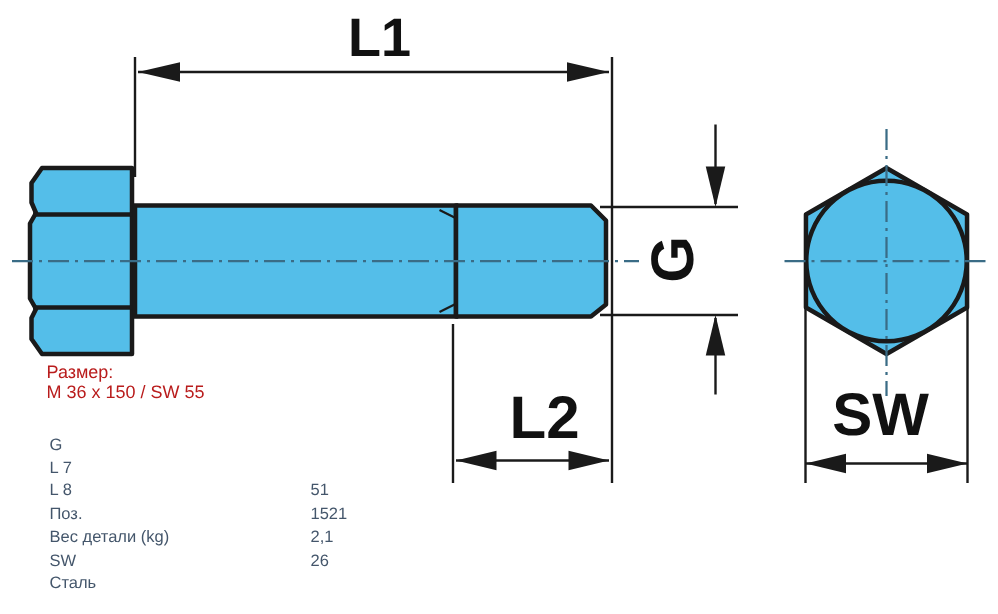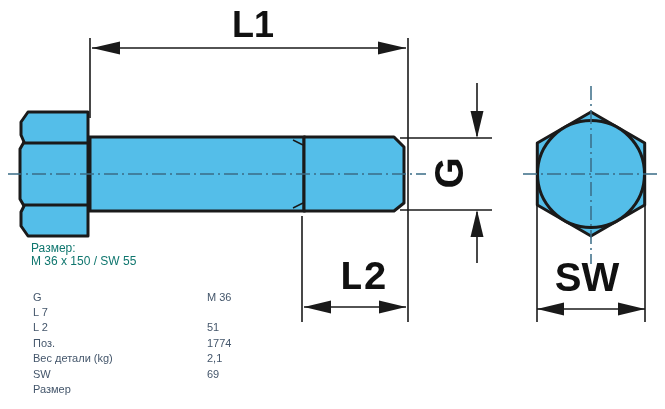--- a/index.html
+++ b/index.html
@@ -6,25 +6,25 @@
   #stage{
     position:relative;width:665px;height:409px;background:#ffffff;overflow:hidden;
     font-family:"Liberation Sans", sans-serif;
   }
   #stage svg{position:absolute;left:0;top:0;}
   .dim-label{
     position:absolute;color:#111111;font-weight:700;text-align:center;
     font-family:"Liberation Sans", sans-serif;line-height:1;
   }
   .dim-l1{left:203px;top:7px;width:100px;font-size:36px;}
-  .dim-l2{left:313px;top:259px;width:100px;font-size:40px;font-family:Liberation Mono, monospace;}
+  .dim-l2{left:313px;top:259px;width:100px;font-size:40px;}
   .dim-sw{left:537px;top:257px;width:100px;font-size:40px;}
   .dim-g{left:399px;top:153px;width:100px;font-size:40px;transform:rotate(-90deg);}
   .size-header{
-    position:absolute;left:31px;top:242px;color:#0f766e;font-size:12px;line-height:13px;
+    position:absolute;left:31px;top:242px;color:#b91c1c;font-size:12px;line-height:13px;
   }
   .spec-table{
     position:absolute;left:33px;top:289px;width:300px;color:#44566b;font-size:11px;
   }
   .spec-row{display:flex;height:15.4px;align-items:center;}
   .spec-row .lbl{width:174px;}
   .spec-row .val{flex:1;}
 </style>
 </head>
 <body>
@@ -92,39 +92,38 @@
   <div class="dim-label dim-sw">SW</div>
 
   <div class="size-header">
     <div>Размер:</div>
     <div>M 36 x 150 / SW 55</div>
   </div>
 
   <div class="spec-table">
     <div class="spec-row">
       <span class="lbl">G</span>
-      <span class="val">M 36</span>
     </div>
     <div class="spec-row">
       <span class="lbl">L 7</span>
     </div>
     <div class="spec-row">
-      <span class="lbl">L 2</span>
+      <span class="lbl">L 8</span>
       <span class="val">51</span>
     </div>
     <div class="spec-row">
       <span class="lbl">Поз.</span>
-      <span class="val">1774</span>
+      <span class="val">1521</span>
     </div>
     <div class="spec-row">
       <span class="lbl">Вес детали (kg)</span>
       <span class="val">2,1</span>
     </div>
     <div class="spec-row">
       <span class="lbl">SW</span>
-      <span class="val">69</span>
+      <span class="val">26</span>
     </div>
     <div class="spec-row">
-      <span class="val">Размер</span>
+      <span class="val">Сталь</span>
     </div>
   </div>
 
 </div>
 
 </body></html>

